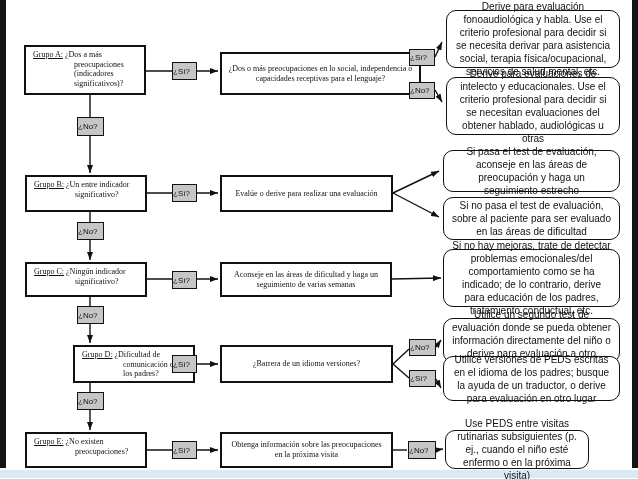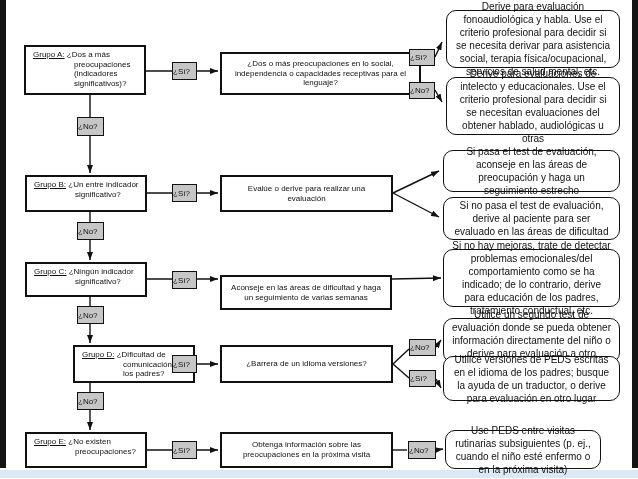--- a/index.html
+++ b/index.html
@@ -7,21 +7,21 @@
     width:638px;height:479px;position:relative;background:#ffffff;
     font-family:"Liberation Sans","DejaVu Sans",sans-serif;color:#111;
     overflow:hidden;
   }
   .edge-bar{position:absolute;top:0;height:468px;background:#141414;}
   .edge-left{left:0;width:6px;}
   .edge-right{right:0;width:6px;}
   .bottom-strip{position:absolute;left:0;top:470px;width:638px;height:8px;background:#dce8f4;}
   svg.wires{position:absolute;left:0;top:0;z-index:1;}
   .node{position:absolute;z-index:2;box-sizing:border-box;background:#fff;}
-  .qbox{border:2px solid #111;font-size:8px;line-height:1.2;}
+  .qbox{border:2px solid #111;font-size:8px;line-height:1.2;font-family:Liberation Serif, serif;}
   .group-box{padding:3px 4px;}
   .group-text{padding-left:44px;text-indent:-41px;}
   .glabel{text-decoration:underline;}
   .mid-box{display:flex;align-items:center;justify-content:center;text-align:center;padding:2px 6px;}
   .tag{
     border:1.5px solid #111;background:#c6c6c6;font-size:8px;
     display:flex;align-items:center;justify-content:flex-start;
   }
   .outcome{
     border:1.5px solid #111;border-radius:10px;font-size:10px;line-height:1.3;
@@ -106,33 +106,33 @@
 <div class="node tag" style="left:172px;top:184px;width:25px;height:18px;">
     <span>¿Sí?</span>
   </div>
 <div class="node qbox mid-box" style="left:220px;top:175px;width:173px;height:37px;">
     <span>Evalúe o derive para realizar una evaluación</span>
   </div>
 <div class="node outcome" style="left:443px;top:150px;width:177px;height:42px;">
     <span>Si pasa el test de evaluación, aconseje en las áreas de preocupación y haga un seguimiento estrecho</span>
   </div>
 <div class="node outcome" style="left:443px;top:197px;width:177px;height:43px;">
-    <span>Si no pasa el test de evaluación, derive al paciente para ser evaluado en las áreas de dificultad</span>
+    <span>Si no pasa el test de evaluación, sobre al paciente para ser evaluado en las áreas de dificultad</span>
   </div>
 <div class="node tag" style="left:77px;top:222px;width:27px;height:18px;">
     <span>¿No?</span>
   </div>
 
 <div class="node qbox group-box" style="left:25px;top:262px;width:122px;height:35px;">
   <div class="group-text"><span class="glabel">Grupo C:</span> <span>¿Ningún indicador significativo?</span></div>
 </div>
 <div class="node tag" style="left:172px;top:271px;width:25px;height:18px;">
     <span>¿Sí?</span>
   </div>
-<div class="node qbox mid-box" style="left:220px;top:262px;width:172px;height:35px;margin-top:13px;">
+<div class="node qbox mid-box" style="left:220px;top:262px;width:172px;height:35px;">
     <span>Aconseje en las áreas de dificultad y haga un seguimiento de varias semanas</span>
   </div>
 <div class="node outcome" style="left:443px;top:249px;width:177px;height:58px;">
     <span>Si no hay mejoras, trate de detectar problemas emocionales/del comportamiento como se ha indicado; de lo contrario, derive para educación de los padres, tratamiento conductual, etc.</span>
   </div>
 <div class="node tag" style="left:77px;top:306px;width:27px;height:18px;">
     <span>¿No?</span>
   </div>
 
 <div class="node qbox group-box" style="left:25px;top:345px;width:122px;height:38px;margin-left:48px;">
@@ -165,15 +165,15 @@
 </div>
 <div class="node tag" style="left:172px;top:441px;width:25px;height:18px;">
     <span>¿Sí?</span>
   </div>
 <div class="node qbox mid-box" style="left:220px;top:432px;width:173px;height:36px;">
     <span>Obtenga información sobre las preocupaciones en la próxima visita</span>
   </div>
 <div class="node tag" style="left:408px;top:441px;width:28px;height:18px;">
     <span>¿No?</span>
   </div>
-<div class="node outcome" style="left:445px;top:430px;width:156px;height:39px;">
+<div class="node outcome" style="left:445px;top:430px;width:144px;height:39px;">
     <span>Use PEDS entre visitas rutinarias subsiguientes (p. ej., cuando el niño esté enfermo o en la próxima visita)</span>
   </div>
 
 </body></html>

